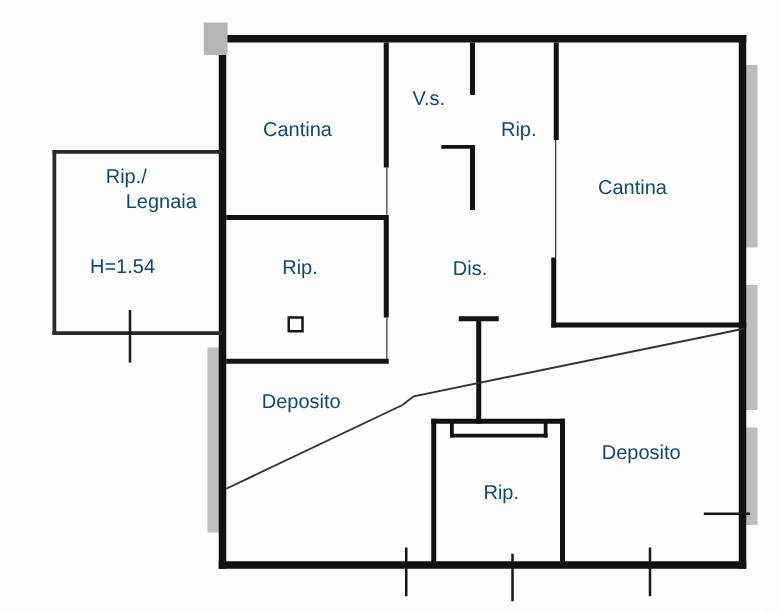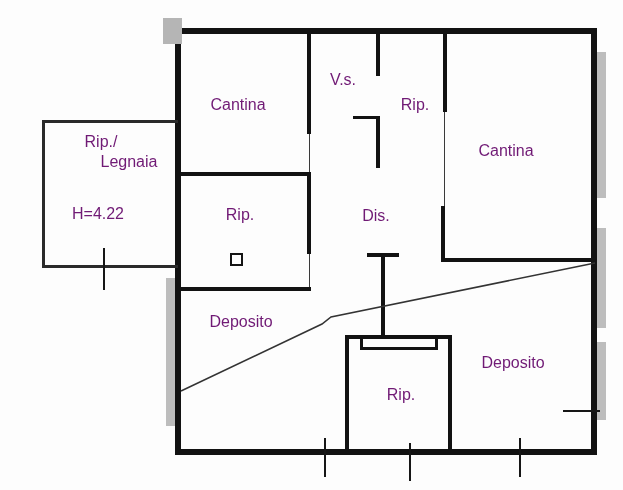--- a/index.html
+++ b/index.html
@@ -11,21 +11,21 @@
     font-family:"Liberation Sans", sans-serif;
   }
   .wall{position:absolute;background:#121212;z-index:2;}
   .wall-thin{position:absolute;background:#2a2a2a;z-index:2;}
   .leaf{position:absolute;background:#3a3a3a;z-index:2;}
   .hatch{position:absolute;background:#bdbdbd;z-index:1;}
   .hatch-over{position:absolute;background:#b5b5b5;z-index:3;}
   .tick{position:absolute;background:#161616;z-index:4;}
   .label{
     position:absolute;z-index:5;
-    color:#701a75;font-size:16px;line-height:1.15;
+    color:#0c4a6e;font-size:16px;line-height:1.15;
     white-space:nowrap;transform:translateX(-50%);
   }
   .square{
     position:absolute;z-index:4;
     width:9px;height:9px;background:#ffffff;border:2px solid #151515;
   }
   .diag{position:absolute;left:0;top:0;z-index:3;pointer-events:none;}
 </style>
 </head>
 <body>
@@ -82,21 +82,21 @@
   <div class="tick" style="left:563px;top:410px;width:37px;height:2px;"></div>
 
   <div class="square" style="left:230px;top:253px;"></div>
 
   <svg class="diag" width="623" height="490" viewBox="0 0 623 490">
     <polyline points="181,391 322,324 331,317 595,263" fill="none" stroke="#333333" stroke-width="1.5"></polyline>
   </svg>
 
   <div class="label" style="left:101px;top:133px;">Rip./</div>
   <div class="label" style="left:101px;top:153px;margin-left:28px;">Legnaia</div>
-  <div class="label" style="left:98px;top:205px;">H=4.22</div>
+  <div class="label" style="left:98px;top:205px;">H=1.54</div>
 
   <div class="label" style="left:238px;top:96px;">Cantina</div>
   <div class="label" style="left:343px;top:71px;">V.s.</div>
   <div class="label" style="left:415px;top:96px;">Rip.</div>
   <div class="label" style="left:506px;top:142px;">Cantina</div>
   <div class="label" style="left:240px;top:206px;">Rip.</div>
   <div class="label" style="left:376px;top:207px;">Dis.</div>
   <div class="label" style="left:241px;top:313px;">Deposito</div>
   <div class="label" style="left:401px;top:386px;">Rip.</div>
   <div class="label" style="left:513px;top:354px;">Deposito</div>

